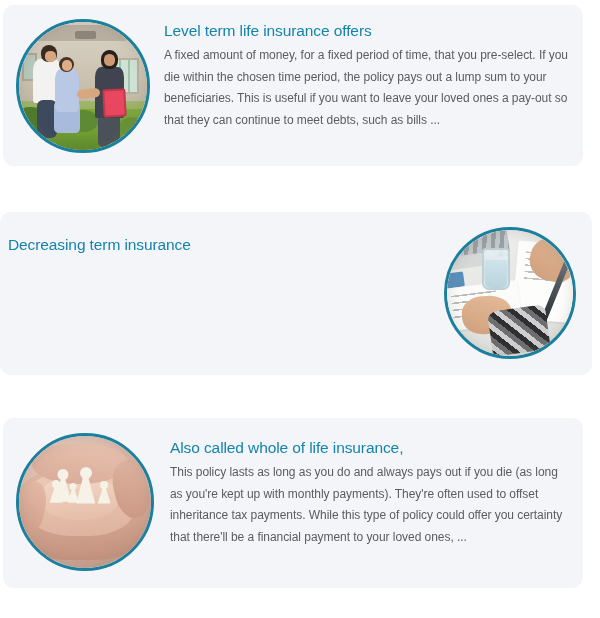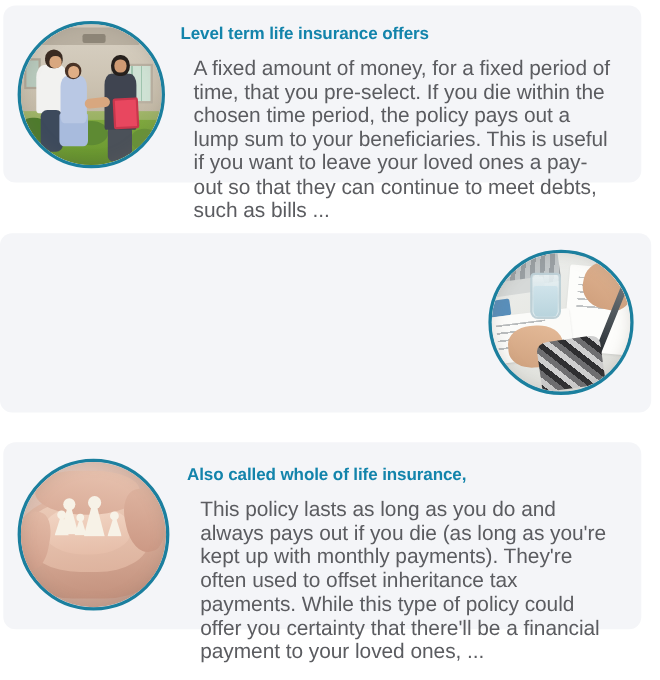--- a/index.html
+++ b/index.html
@@ -53,27 +53,27 @@
 
   
   .text-block {
     flex: 1 1 auto;
     min-width: 0;
   }
   .card-title {
     margin: 0 0 5px 0;
     font-size: 15.5px;
     line-height: 19px;
-    font-weight: bold;
+    font-weight: normal;
     color: #1384ab;
     letter-spacing: -0.1px;
   }
   .card-body {
-    margin: 12px;
-    font-size: 19px;
+    margin: 0;
+    font-size: 12px;
     line-height: 21.5px;
     color: #5b5c60;
     letter-spacing: -0.05px;
   }
 
   
   #card-1 {
     left: 3px;  top: 5px;
     width: 580px; height: 161px;
     padding: 12px 14px 12px 13px;
@@ -85,21 +85,21 @@
   #card-2 {
     left: 0px; top: 212px;
     width: 592px; height: 163px;
     padding: 14px 16px 14px 8px;
   }
   #card-2 .photo-wrap { width: 132px; height: 132px; margin-top: 1px; }
   #card-2 .text-block { padding-right: 16px; padding-top: 9px; }
 
   
   #card-3 {
-    left: 3px; top: 402px;
+    left: 3px; top: 418px;
     width: 580px; height: 170px;
     padding: 12px 14px 12px 13px;
   }
   #card-3 .photo-wrap { width: 138px; height: 138px; margin-top: 3px; }
   #card-3 .text-block { padding-left: 16px; padding-top: 8px; }
 
   
   .ph1-bg {
     position:absolute; inset:0;
     background:
@@ -402,20 +402,21 @@
         <div class="ph2-glass"></div>
         <div class="ph2-water"></div>
         <div class="ph2-hand-r"></div>
         <div class="ph2-pen"></div>
         <div class="ph2-hand-l"></div>
         <div class="ph2-sleeve"></div>
         <div class="photo-soften"></div>
       </div>
     </div>
     <div class="text-block">
+      <h3 class="card-title">Decreasing term insurance</h3>
     </div>
   </article>
 
   <article class="card media-left" id="card-3">
     <div class="photo-wrap">
       <div class="photo">
         <div class="ph3-bg"></div>
         <div class="ph3-palm-big"></div>
         <div class="ph3-palm-mid"></div>
         <div class="ph3-palm-small"></div>

